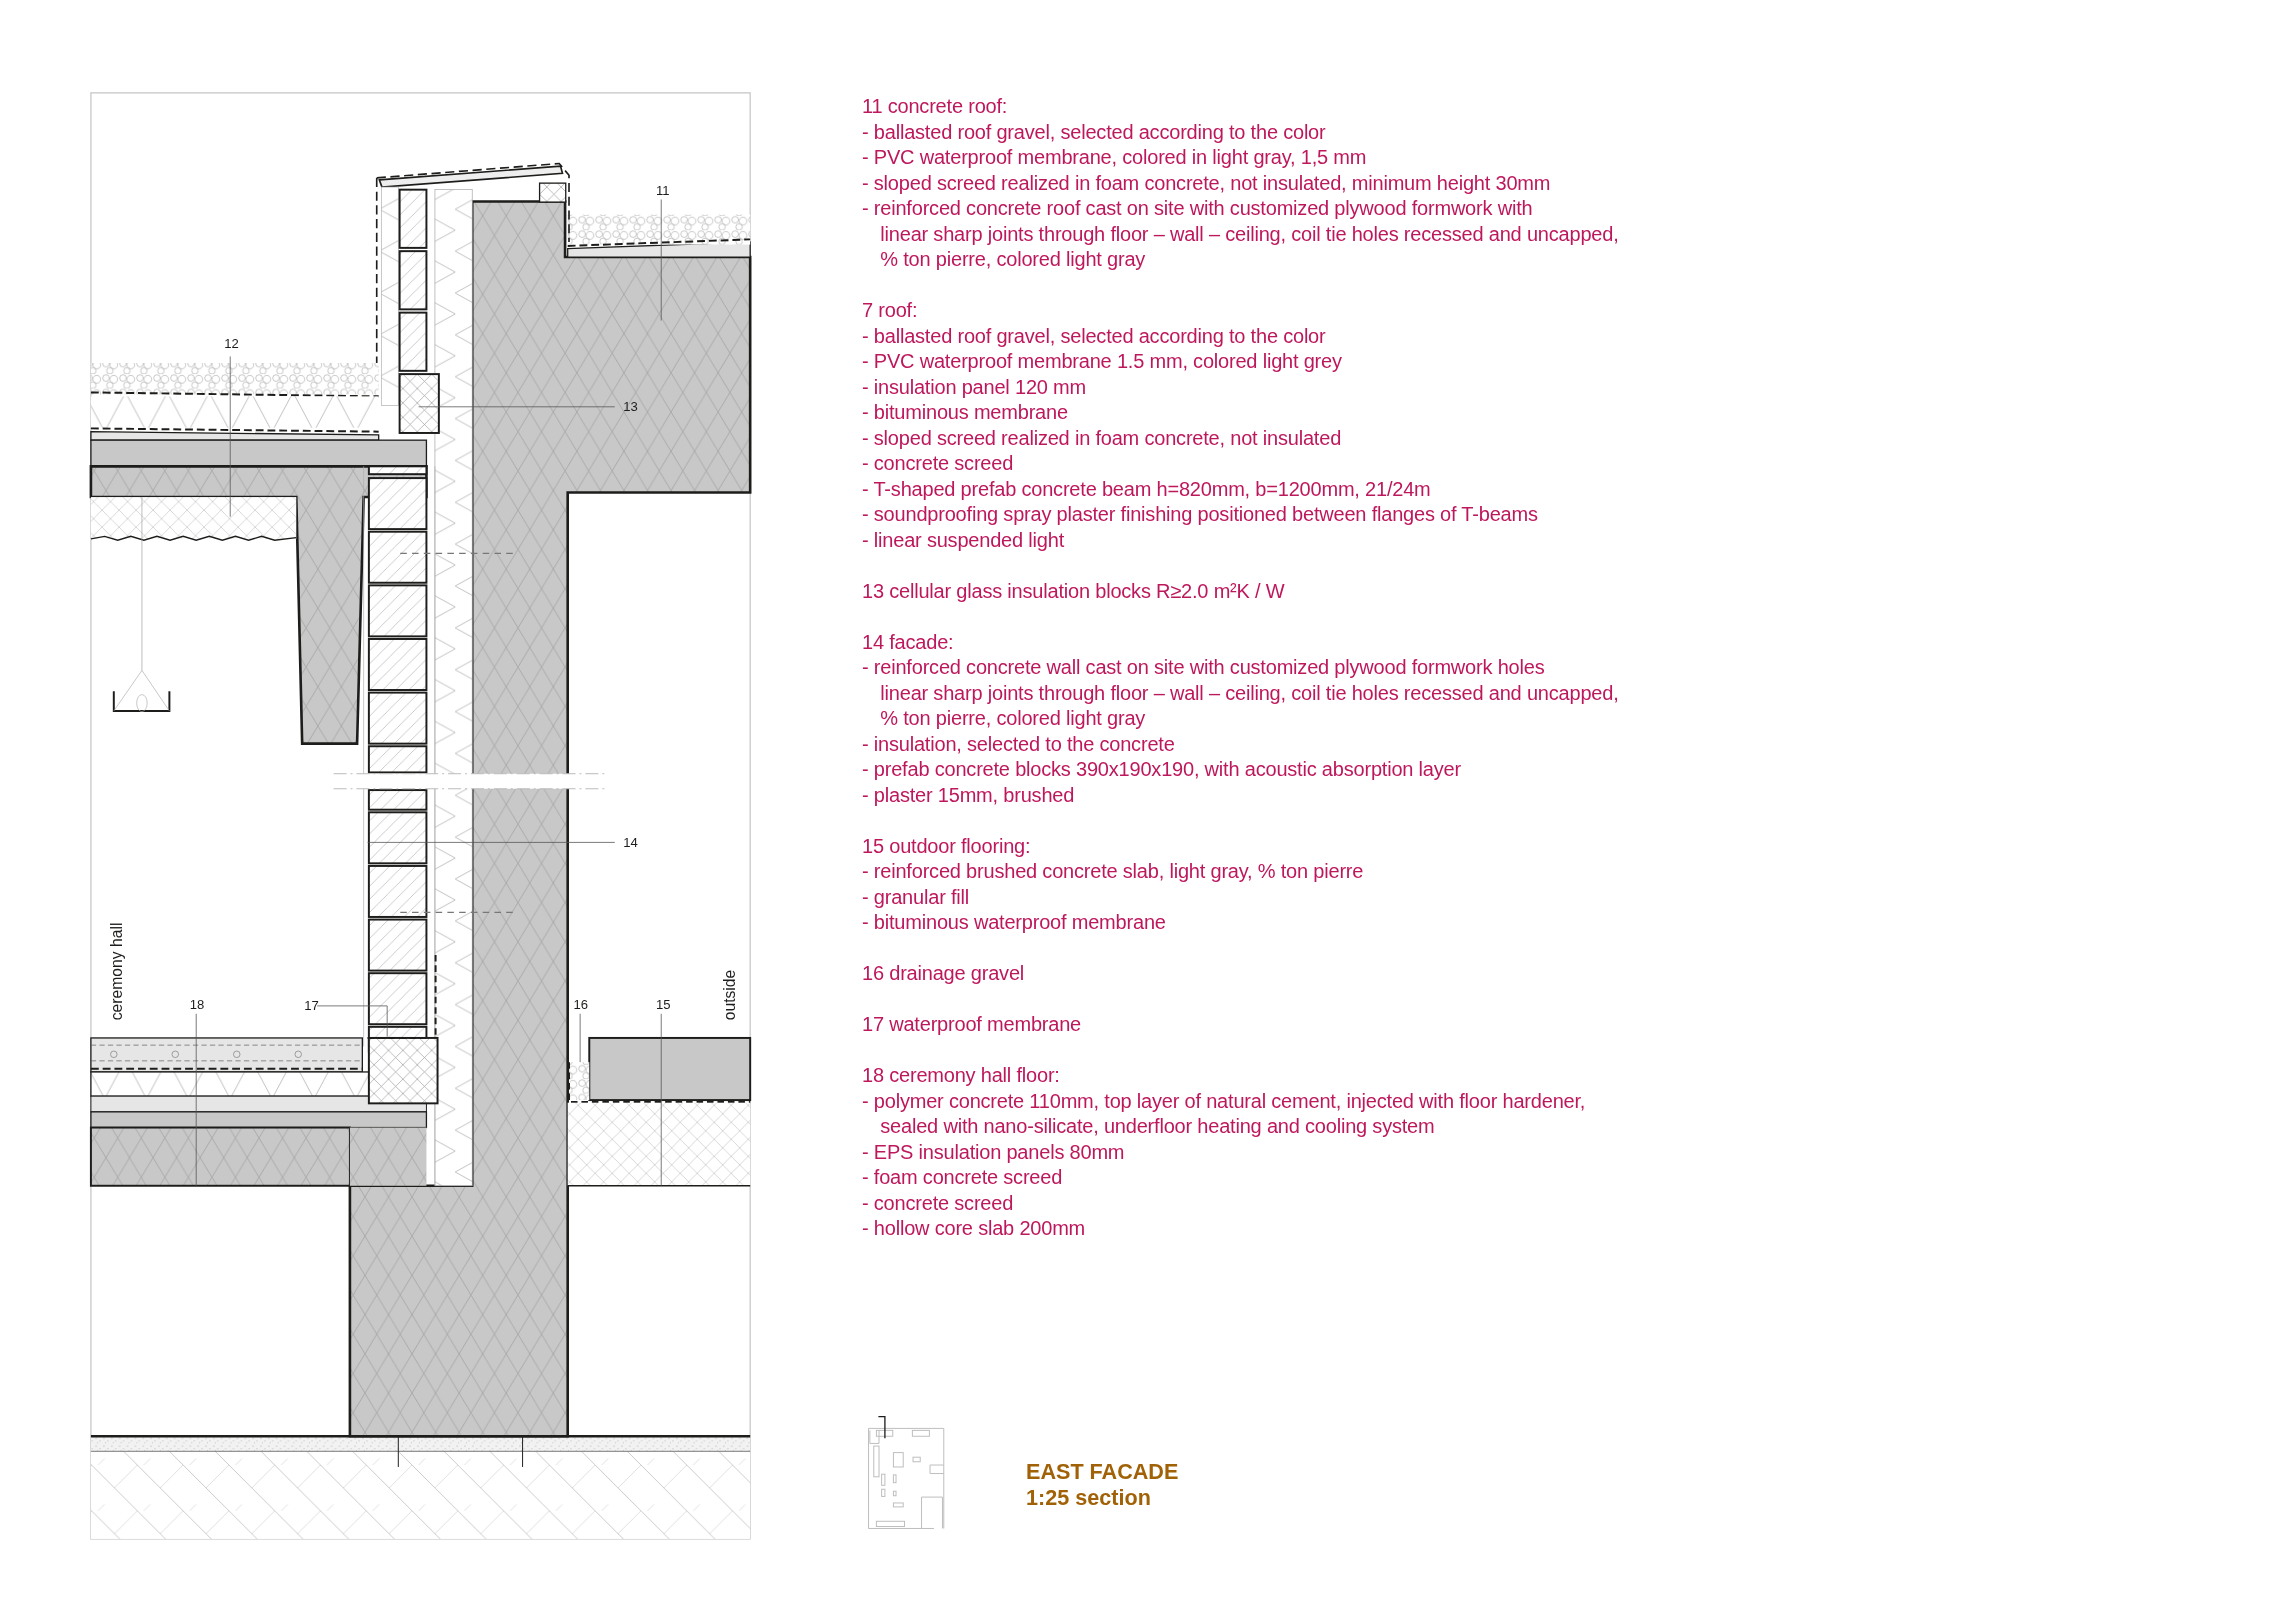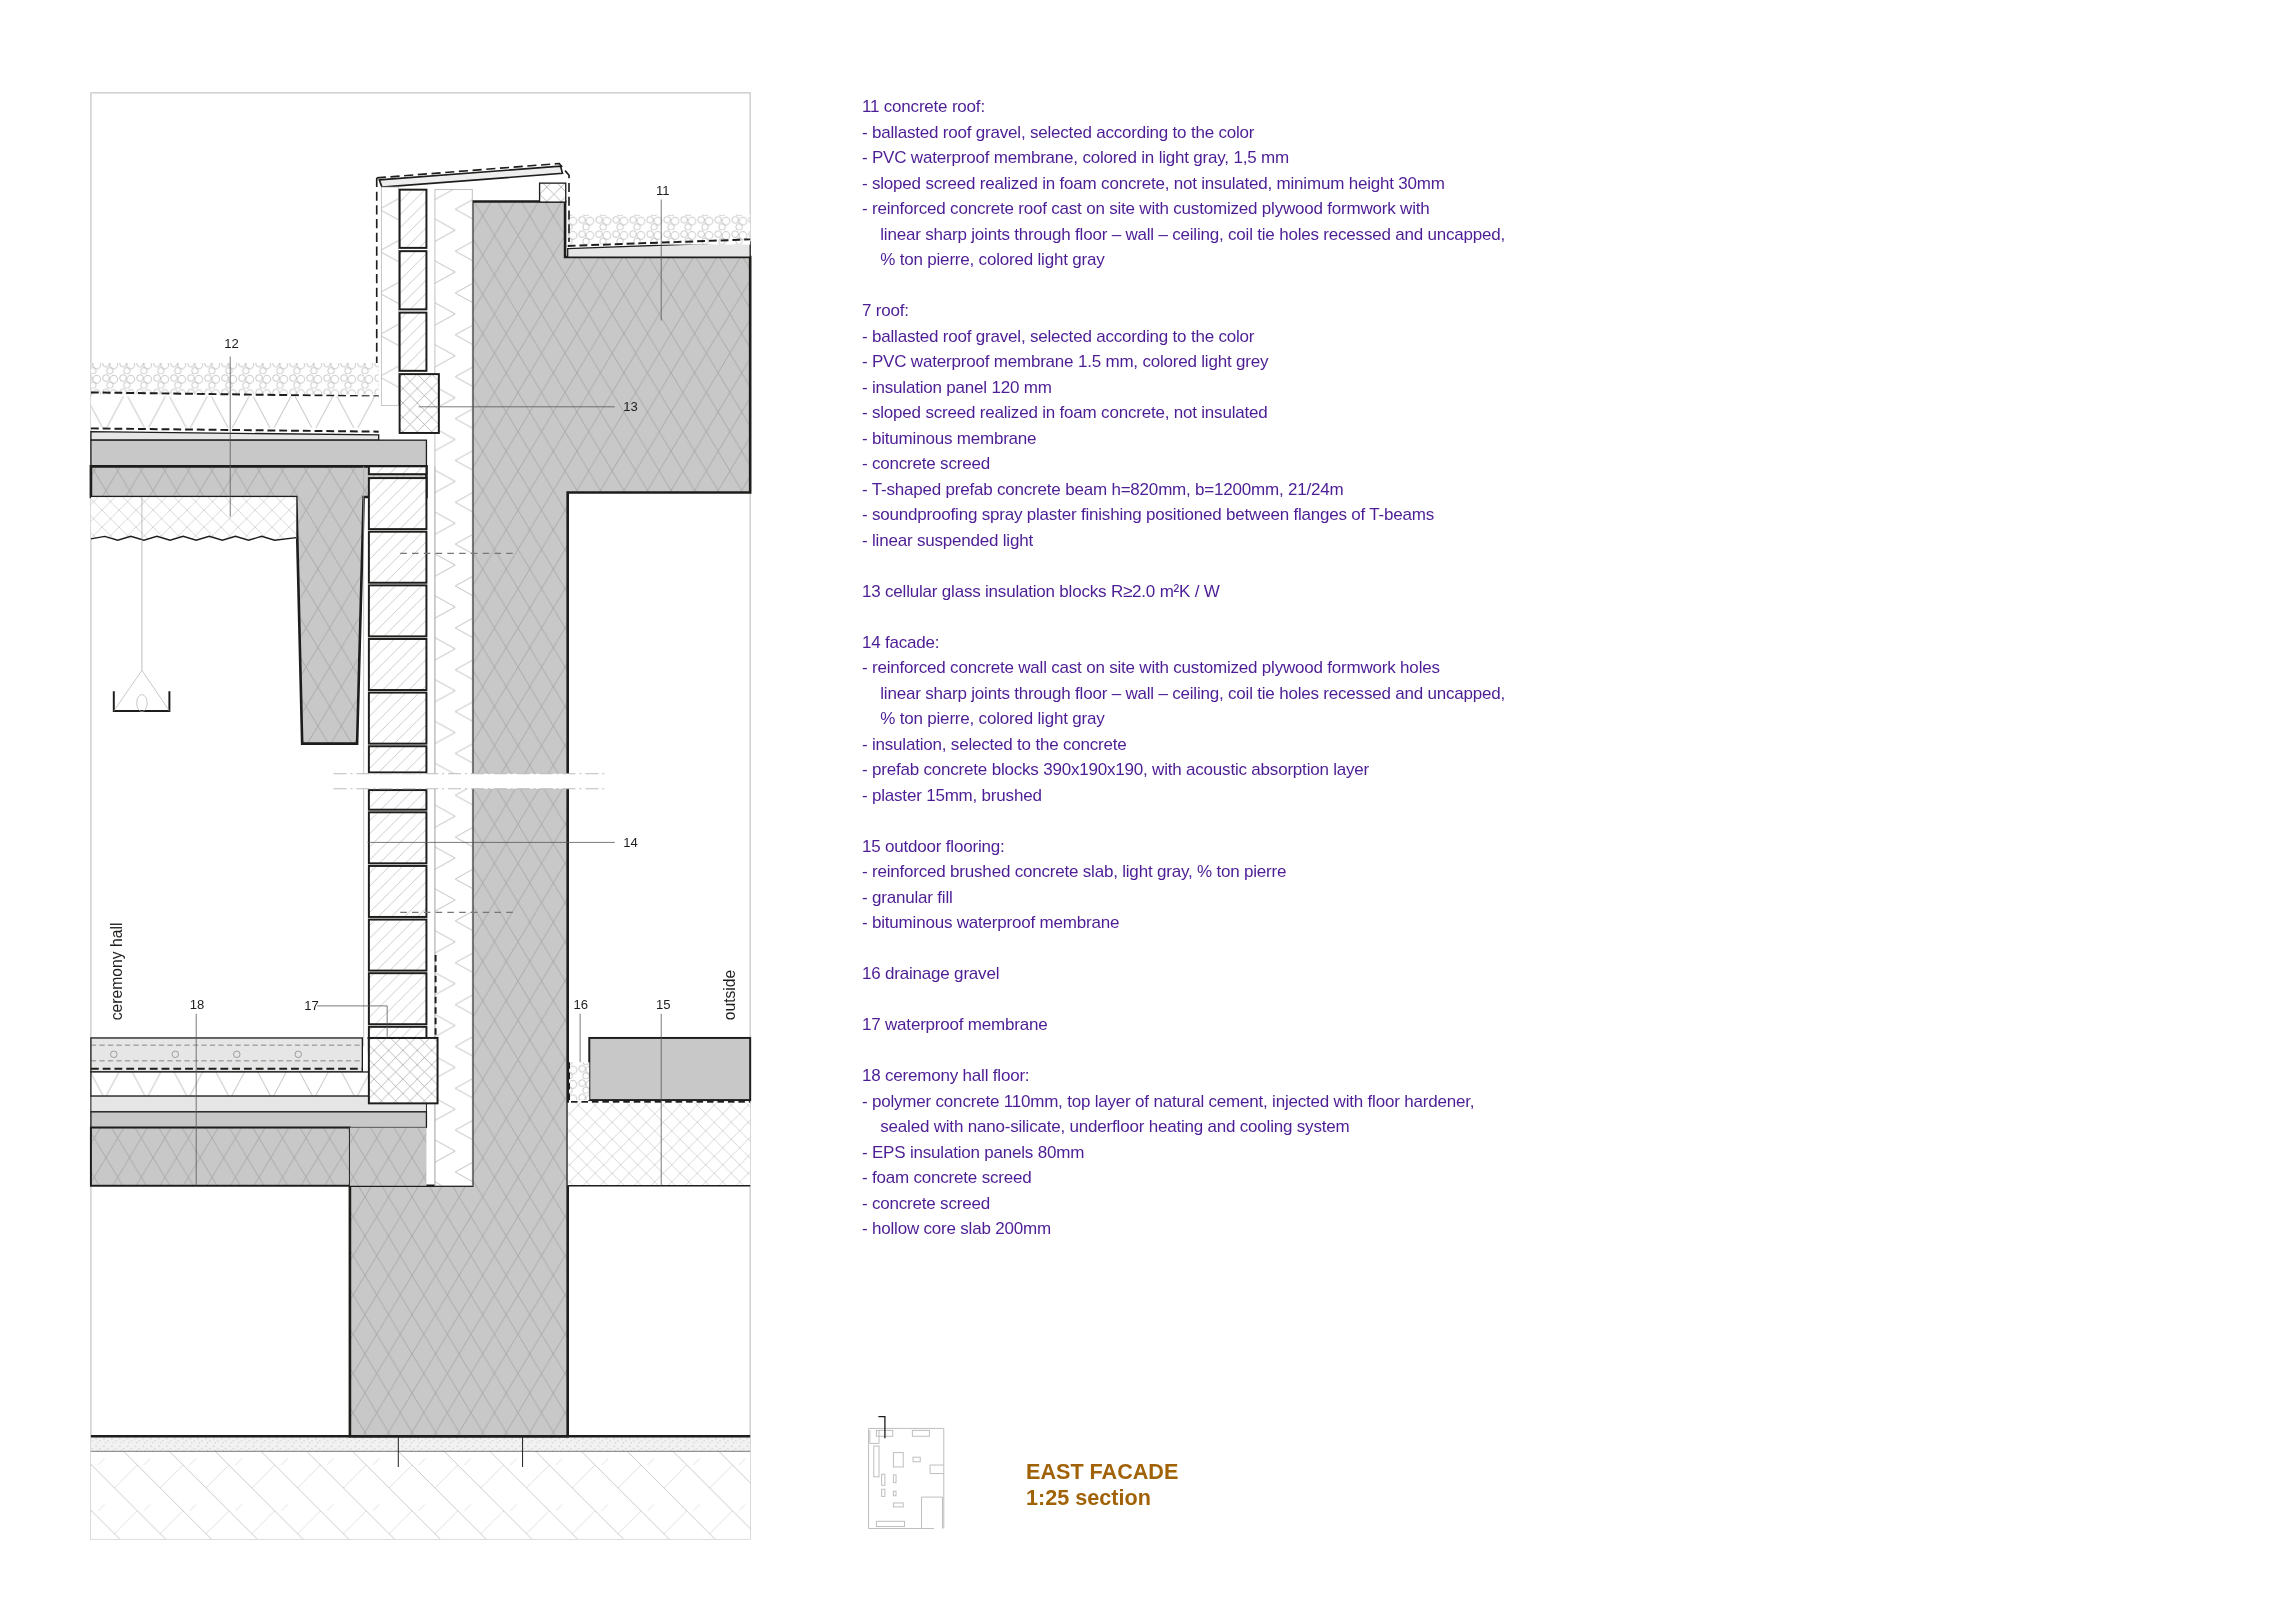--- a/index.html
+++ b/index.html
@@ -1,20 +1,20 @@
 <!DOCTYPE html>
 <html style="font-size:10.5px"><head>
 <meta charset="utf-8">
 <style>
   html, body { margin:0; padding:0; background:#ffffff; }
   body { width:2295px; height:1622px; position:relative; overflow:hidden;
          font-family:"Liberation Sans", sans-serif; color:#1d1d1b; }
   #drawing { position:absolute; left:0; top:0; }
   .notes { position:absolute; left:862px; top:94px; width:916px;
-           font-size:17px; line-height:25.5px; letter-spacing:-0.2px; color:#4c1d95; }
+           font-size:20px; line-height:25.5px; letter-spacing:-0.2px; color:#be185d; }
   .note-group { margin-bottom:25.5px; }
   .note-title { white-space:pre; }
   .note-item { white-space:pre; }
   .note-item.cont { padding-left:18.3px; }
   .title-block { position:absolute; left:1026px; top:1459px; font-weight:bold;
                  font-size:21.6px; line-height:26px; color:#a16207; }
   .lbl { font-family:"Liberation Sans", sans-serif; font-size:20px; fill:#1d1d1b; }
   .room { font-family:"Liberation Sans", sans-serif; font-size:24px; fill:#1d1d1b; }
 </style>
 </head>
@@ -220,22 +220,22 @@
       <div class="note-item">- sloped screed realized in foam concrete, not insulated, minimum height 30mm</div>
       <div class="note-item">- reinforced concrete roof cast on site with customized plywood formwork with</div>
       <div class="note-item cont">linear sharp joints through floor – wall – ceiling, coil tie holes recessed and uncapped,</div>
       <div class="note-item cont">% ton pierre, colored light gray</div>
     </div>
     <div class="note-group">
       <div class="note-title">7 roof:</div>
       <div class="note-item">- ballasted roof gravel, selected according to the color</div>
       <div class="note-item">- PVC waterproof membrane 1.5 mm, colored light grey</div>
       <div class="note-item">- insulation panel 120 mm</div>
+      <div class="note-item">- bituminous membrane</div>
       <div class="note-item">- sloped screed realized in foam concrete, not insulated</div>
-      <div class="note-item">- bituminous membrane</div>
       <div class="note-item">- concrete screed</div>
       <div class="note-item">- T-shaped prefab concrete beam h=820mm, b=1200mm, 21/24m</div>
       <div class="note-item">- soundproofing spray plaster finishing positioned between flanges of T-beams</div>
       <div class="note-item">- linear suspended light</div>
     </div>
     <div class="note-group">
       <div class="note-title">13 cellular glass insulation blocks R≥2.0 m²K / W</div>
     </div>
     <div class="note-group">
       <div class="note-title">14 facade:</div>

